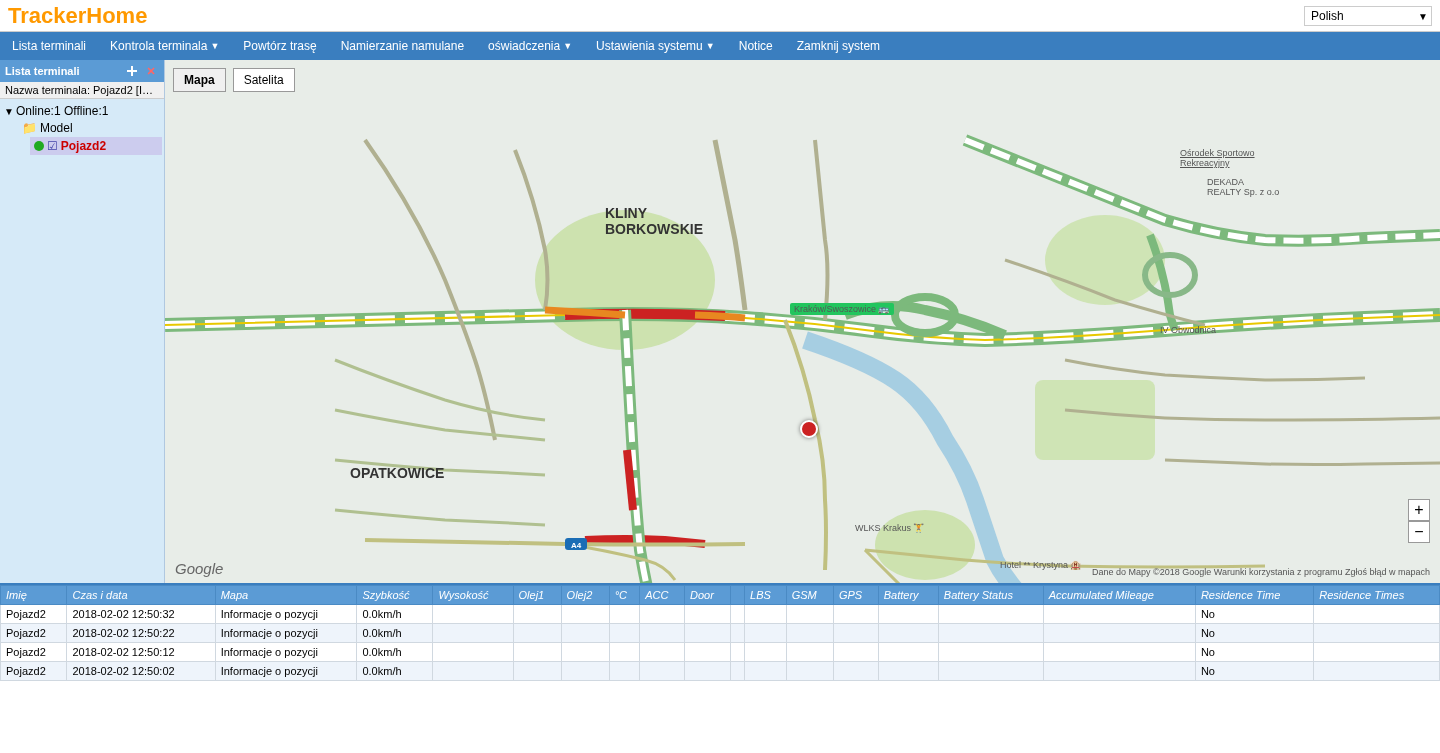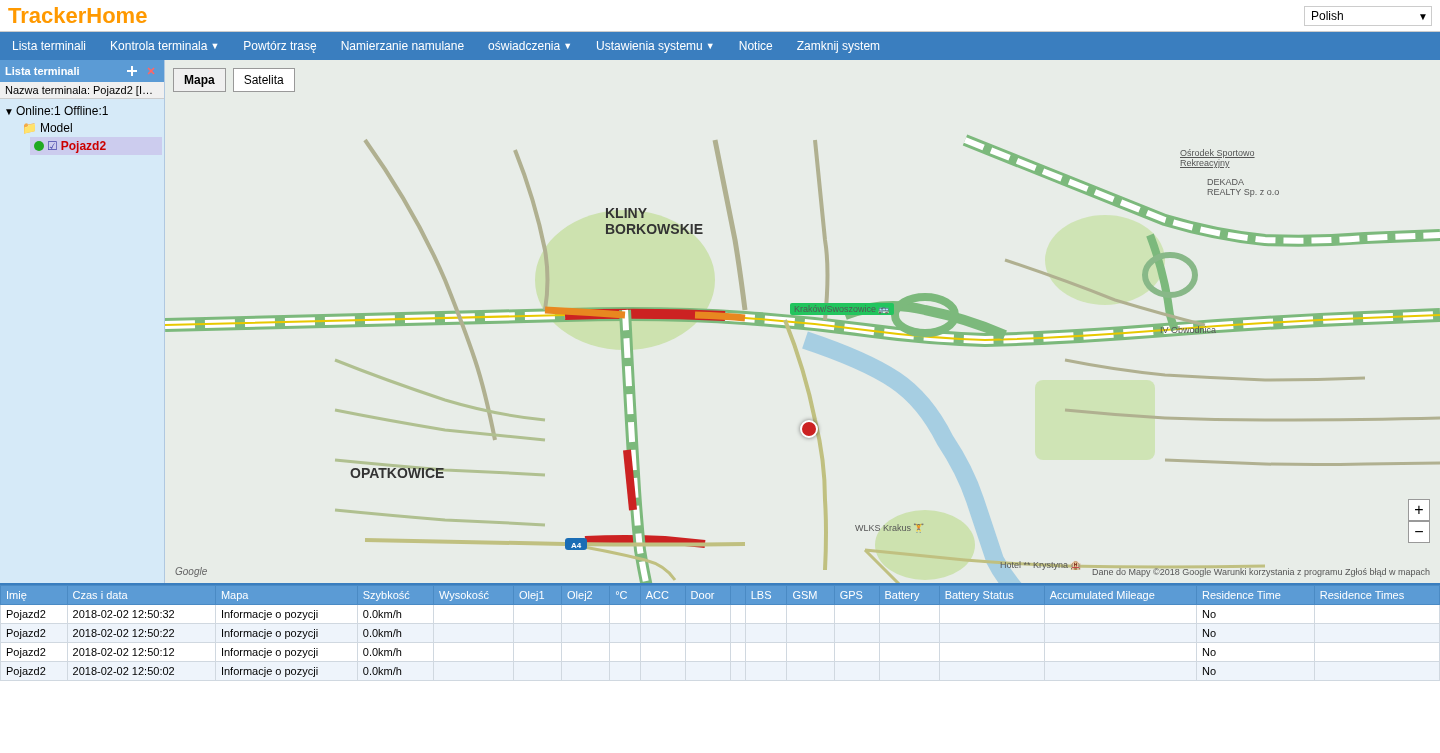--- a/index.html
+++ b/index.html
@@ -194,21 +194,21 @@
       position: absolute;
       top: 0; left: 0;
       width: 100%; height: 100%;
     }
 
     
     #google-logo {
       position: absolute;
       bottom: 6px;
       left: 10px;
-      font-size: 10px;
+      font-size: 15px;
       color: #666;
       font-style: italic;
     }
     #map-footer-text {
       position: absolute;
       bottom: 6px;
       right: 10px;
       font-size: 9px;
       color: #555;
     }
@@ -245,20 +245,21 @@
       background: #5b9bd5;
       color: #fff;
       padding: 3px 5px;
       border: 1px solid #4a8ac4;
       white-space: nowrap;
       position: sticky;
       top: 0;
       z-index: 5;
       font-weight: normal;
       text-align: left;
+      font-style: italic;
     }
     #data-table tbody tr:nth-child(even) { background: #eef4fb; }
     #data-table tbody tr:nth-child(odd) { background: #fff; }
     #data-table tbody td {
       padding: 3px 5px;
       border: 1px solid #d0d8e0;
       white-space: nowrap;
     }
 
     

